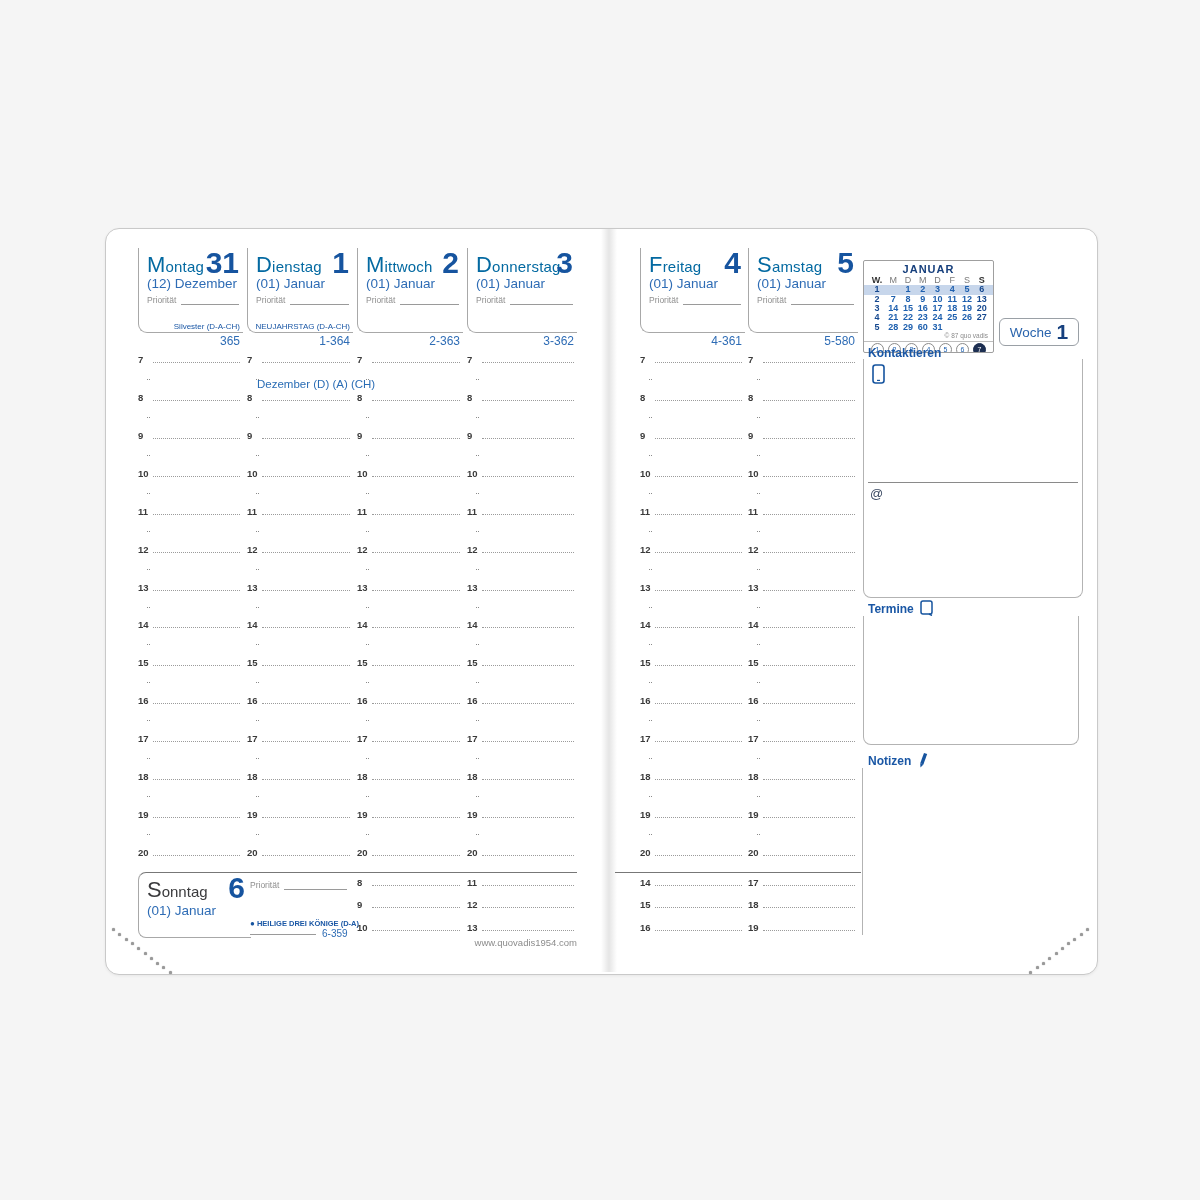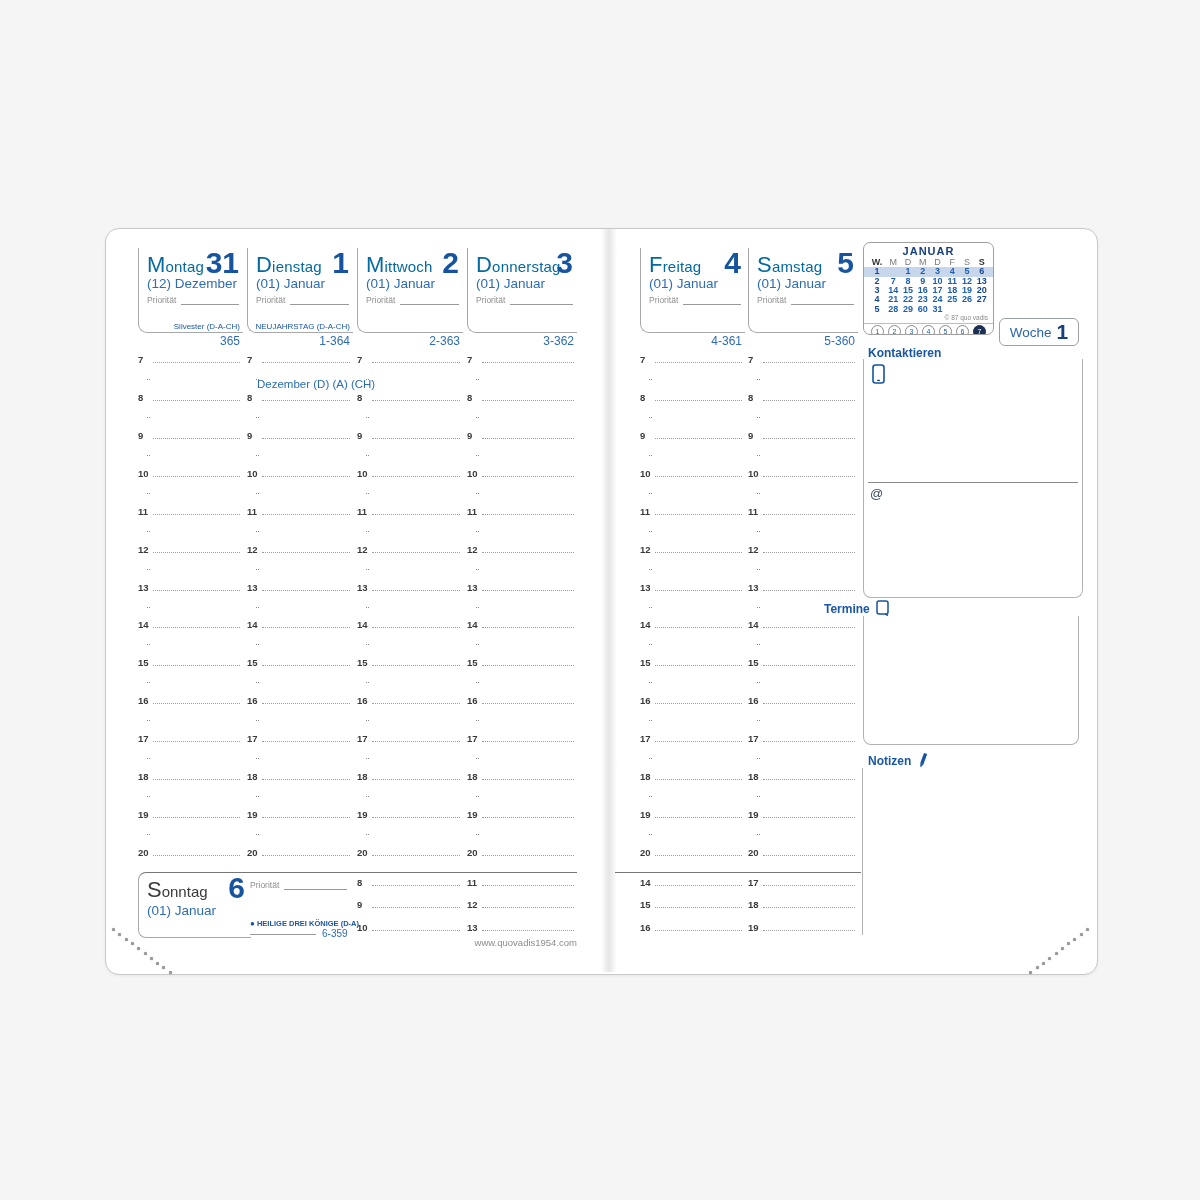--- a/index.html
+++ b/index.html
@@ -44,22 +44,22 @@
   .sunholiday{position:absolute;left:250px;top:919px;width:110px;font-size:7.5px;font-weight:bold;
               color:#1a57a5;white-space:nowrap;}
   .sunholiday .bullet{color:#16549f;font-size:8px;}
   .sunhline{position:absolute;left:250px;top:934px;width:66px;border-bottom:1px solid #9a9a9a;}
   .sundoy{position:absolute;left:322px;top:928px;font-size:10px;color:#2e6cb5;}
   .srow{position:absolute;height:22px;}
   .srow .hnum{font-weight:600;}
   .url{position:absolute;left:400px;top:937px;width:177px;text-align:right;font-size:9.5px;color:#8c8c8c;}
 
   
-  .minical{position:absolute;left:863px;top:242px;width:129px;height:91px;background:#fff;
-           border:1.2px solid #9f9f9f;border-radius:7px;overflow:hidden;}
+  .minical{position:absolute;left:863px;top:260px;width:129px;height:91px;background:#fff;
+           border:1.2px solid #9f9f9f;border-radius:2px;overflow:hidden;}
   .mc-title{text-align:center;font-size:11px;font-weight:bold;color:#163f7c;letter-spacing:1px;padding-top:2px;height:13px;}
   .mc-row{display:grid;grid-template-columns:18px repeat(7,1fr);height:9.3px;align-items:center;padding:0 4px;}
   .mc-row span{text-align:center;font-size:9px;line-height:9px;}
   .mc-head span{color:#7a7a7a;font-weight:normal;}
   .mc-head span:first-child,.mc-head span:last-child{color:#333;font-weight:bold;}
   .mc-num span{color:#1d5fae;font-weight:600;}
   .mc-num span:first-child,.mc-num span:last-child{color:#15488f;font-weight:800;}
   .mc-hl{background:#c7d6eb;}
   .mc-copy{text-align:right;font-size:6.5px;color:#8a8a8a;padding-right:5px;height:8px;line-height:8px;}
   .mc-circles{display:flex;justify-content:space-between;padding:1px 7px 0 7px;border-top:1px solid #bdbdbd;margin-top:1px;}
@@ -507,21 +507,21 @@
       <div class="daycol" style="left: 748px; width: 110px;">
         <div class="dayhead">
           <div class="dayname">Samstag</div>
           <div class="daynum">5</div>
           <div class="daymonth">(01) Januar</div>
           <div class="priorow">
             <span class="priolabel">Priorität</span>
             <span class="prioline"></span>
           </div>
         </div>
-        <div class="doy">5-360</div>
+        <div class="doy">5-580</div>
         <div class="hrow" style="top: 113px;">
           <span class="hnum">7</span>
           <span class="hdots"></span>
           <span class="hhalf"></span>
         </div>
         <div class="hrow" style="top: 150.92px;">
           <span class="hnum">8</span>
           <span class="hdots"></span>
           <span class="hhalf"></span>
         </div>
@@ -746,21 +746,21 @@
     <div class="phone-wrap">
       <svg width="13" height="20" viewBox="0 0 13 20">
         <rect x="1" y="1" width="11" height="18" rx="2.5" fill="none" stroke="#16549f" stroke-width="1.6"></rect>
         <line x1="5" y1="16.4" x2="8" y2="16.4" stroke="#16549f" stroke-width="1.2"></line>
       </svg>
     </div>
     <div class="k-divider"></div>
     <div class="at">@</div>
   </div>
 
-  <div class="side-title" style="left:824px;top:600px;">
+  <div class="side-title" style="left:868px;top:600px;">
     <span>Termine</span>
     <span>
       <svg width="14" height="16" viewBox="0 0 14 16" style="vertical-align:-2px;">
         <rect x="1" y="1" width="11" height="13" rx="2" fill="none" stroke="#16549f" stroke-width="1.5"></rect>
         <line x1="9" y1="14" x2="12" y2="15.5" stroke="#16549f" stroke-width="1.4"></line>
       </svg>
     </span>
   </div>
   <div class="sidebox" style="left:863px;top:616px;width:214px;height:128px;"></div>
 

